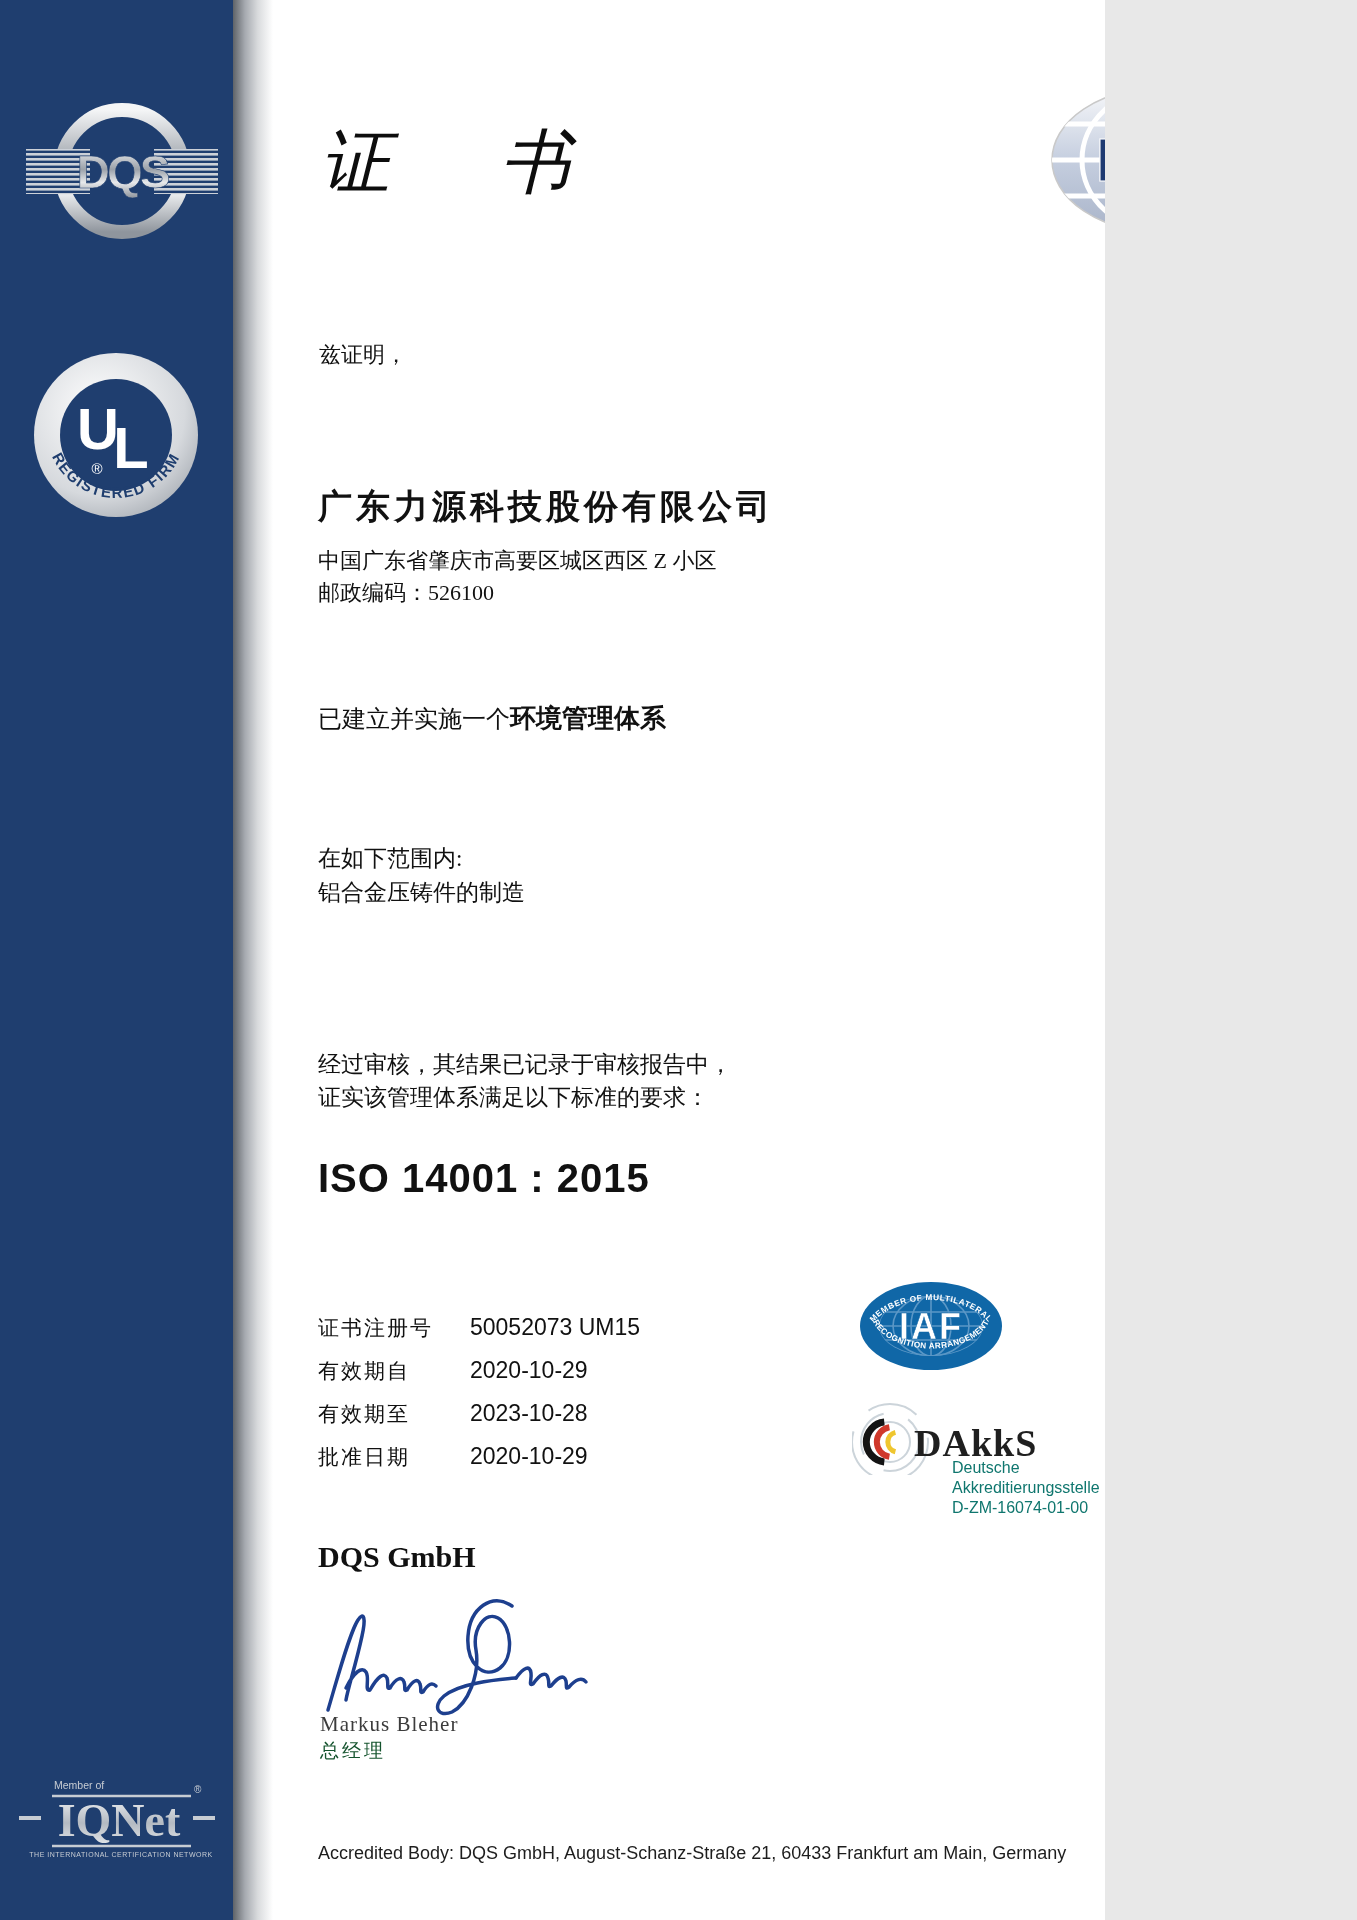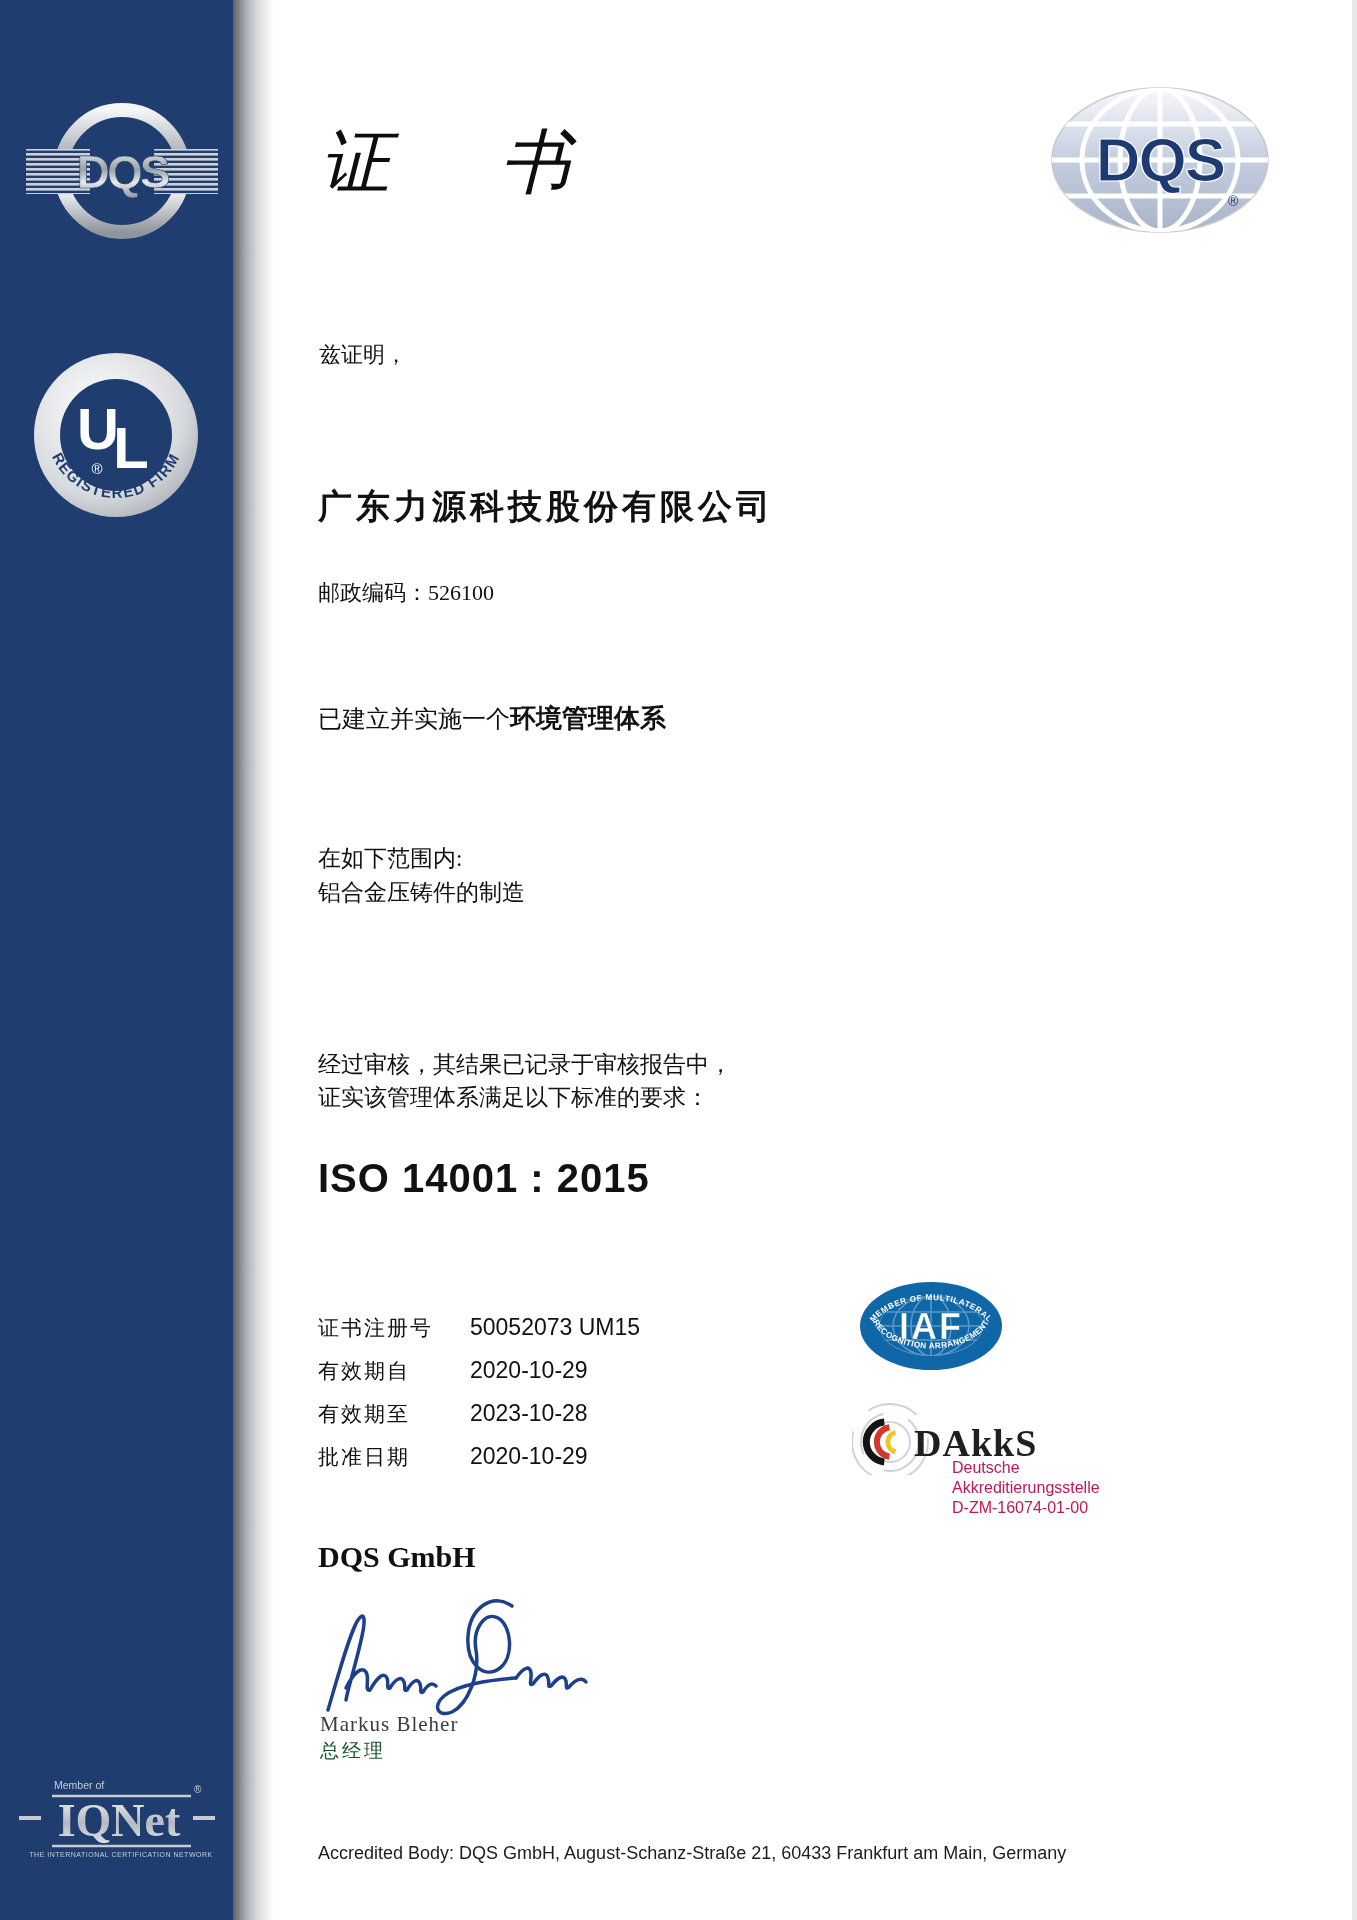--- a/index.html
+++ b/index.html
@@ -1,16 +1,16 @@
 <!DOCTYPE html>
 <html><head>
 <meta charset="utf-8">
 <style>
   html,body{margin:0;padding:0;background:#e8e8e8;}
-  .page{position:relative;width:1352px;height:1920px;background:#ffffff;overflow:hidden;
+  .page{position:relative;width:1105px;height:1920px;background:#ffffff;overflow:hidden;
         font-family:"Liberation Serif","DejaVu Serif",serif;color:#111;}
   .abs{position:absolute;}
 
   
   #sidebar{left:0;top:0;width:233px;height:1920px;background:#1f3e6f;}
   #edge-strip{left:233px;top:0;width:40px;height:1920px;
       background:linear-gradient(to right,#5f6368 0%,#a6aab0 30%,#d9dbdd 62%,#ffffff 100%);}
 
   
   #dqs-side-logo{left:26px;top:92px;width:192px;height:162px;}
@@ -32,21 +32,21 @@
   #audit{left:318px;top:1048px;font-size:23px;line-height:33px;}
   #iso{left:318px;top:1156px;font-size:40px;font-weight:bold;letter-spacing:1px;
        font-family:"Liberation Sans","DejaVu Sans",sans-serif;}
   #details{left:318px;top:1314px;}
   .drow{display:flex;align-items:baseline;height:43px;}
   .dlabel{width:152px;font-size:21px;letter-spacing:2px;}
   .dvalue{font-size:23px;font-family:"Liberation Sans","DejaVu Sans",sans-serif;}
   #iaf-logo{left:858px;top:1281px;width:146px;height:90px;}
   #dakks-logo{left:852px;top:1390px;width:240px;height:85px;}
   #dakks-sub{left:952px;top:1458px;font-family:"Liberation Sans","DejaVu Sans",sans-serif;
-             font-size:16px;line-height:20px;color:#be185d;}
+             font-size:16px;line-height:20px;color:#0f766e;}
   #issuer{left:318px;top:1540px;font-size:30px;font-weight:bold;
           font-family:Liberation Serif, serif;}
   #signature-svg{left:316px;top:1584px;width:310px;height:135px;}
   #signame{left:320px;top:1712px;font-size:21px;letter-spacing:1px;color:#3c3c3c;
            font-family:Liberation Serif, serif;}
   #sigtitle{left:320px;top:1738px;font-size:19px;letter-spacing:3px;color:#14532d;}
   #footer{left:318px;top:1786px;font-size:18px;line-height:27px;color:#1d1d1d;
           font-family:"Liberation Sans","DejaVu Sans",sans-serif;white-space:pre-wrap;}
 </style>
 </head>
@@ -115,20 +115,21 @@
       <ellipse cx="112" cy="76" rx="40" ry="71"></ellipse>
       <ellipse cx="112" cy="76" rx="78" ry="71"></ellipse>
     </g>
     <text x="112" y="97" text-anchor="middle" font-family="Liberation Sans, DejaVu Sans, sans-serif" font-size="62" font-weight="bold" letter-spacing="-2" fill="#1e3a72" stroke="#ffffff" stroke-width="1.2">DQS</text>
     <text x="180" y="122" font-size="14" fill="#1e3a72" font-family="Liberation Sans, DejaVu Sans, sans-serif">®</text>
   </svg>
 
   <div class="abs" id="title">证　书</div>
   <div class="abs" id="intro">兹证明，</div>
   <div class="abs" id="company">广东力源科技股份有限公司</div>
+  <div class="abs" id="addr">中国广东省肇庆市高要区城区西区 Z 小区</div>
   <div class="abs" id="postal">邮政编码：526100</div>
 
   <div class="abs" id="system">
     <span>已建立并实施一个</span><span class="sys-bold">环境管理体系</span>
   </div>
 
   <div class="abs" id="scope">
     <div>在如下范围内:</div>
     <div>铝合金压铸件的制造</div>
   </div>

